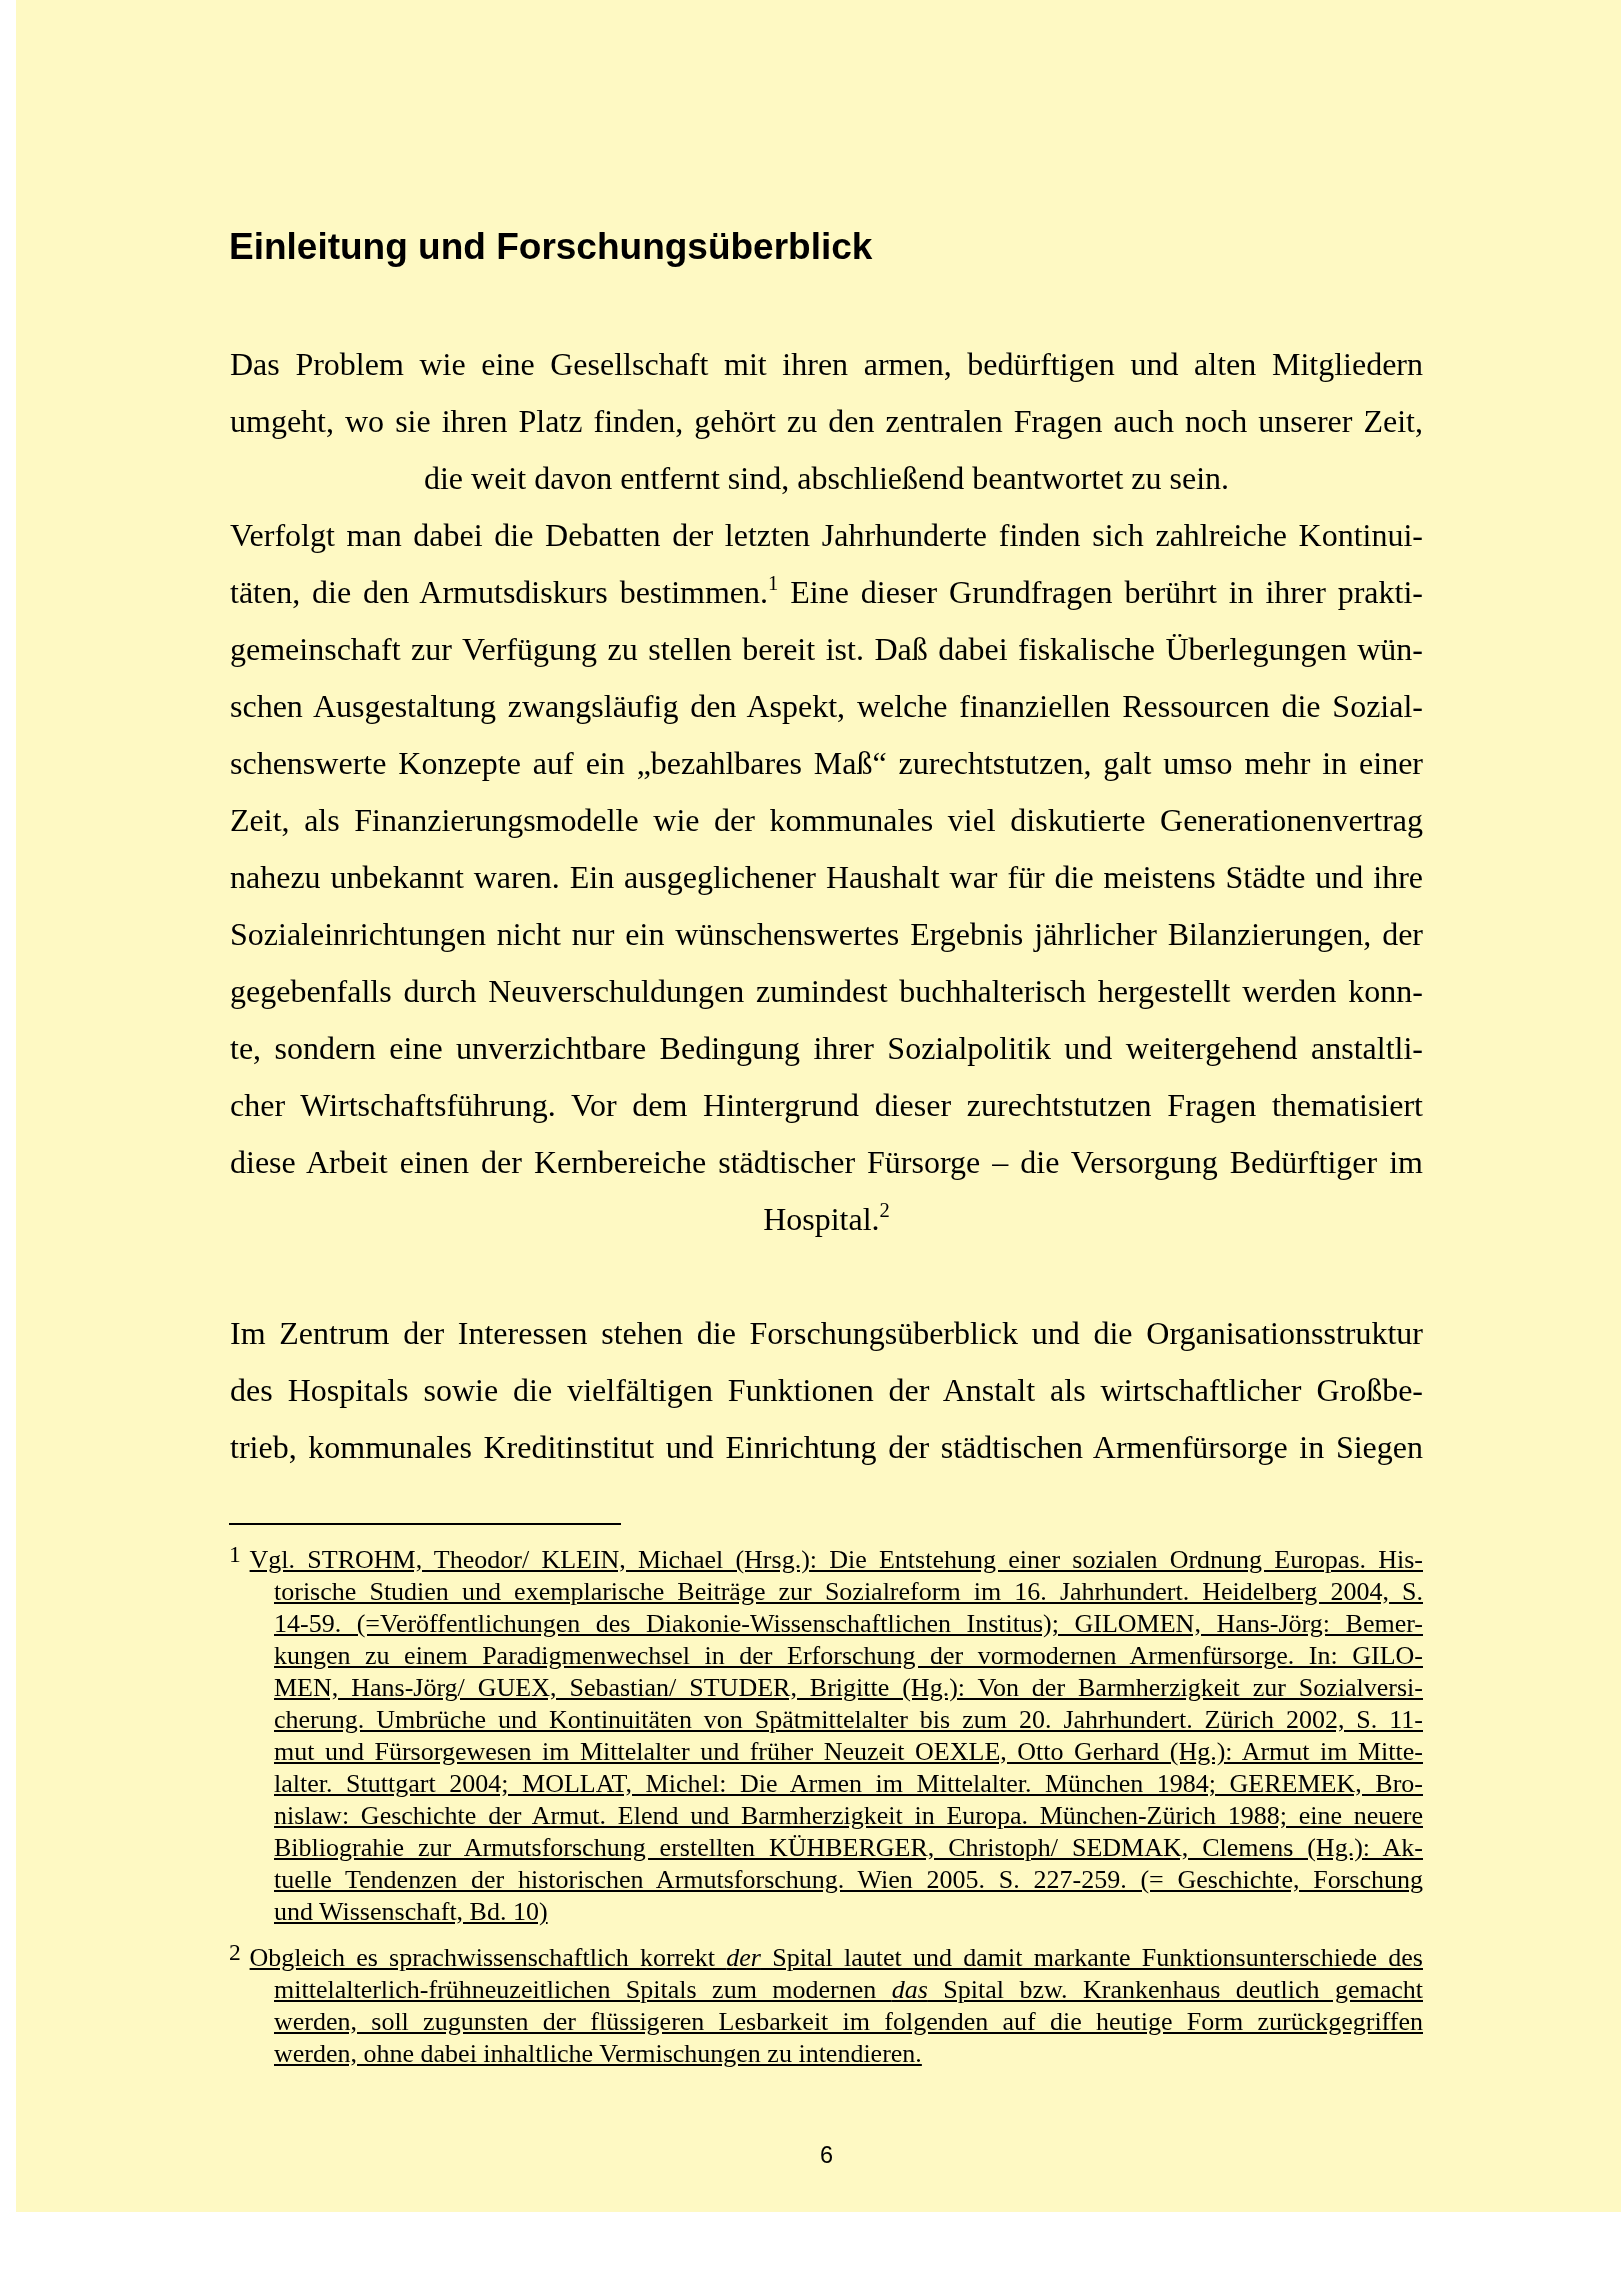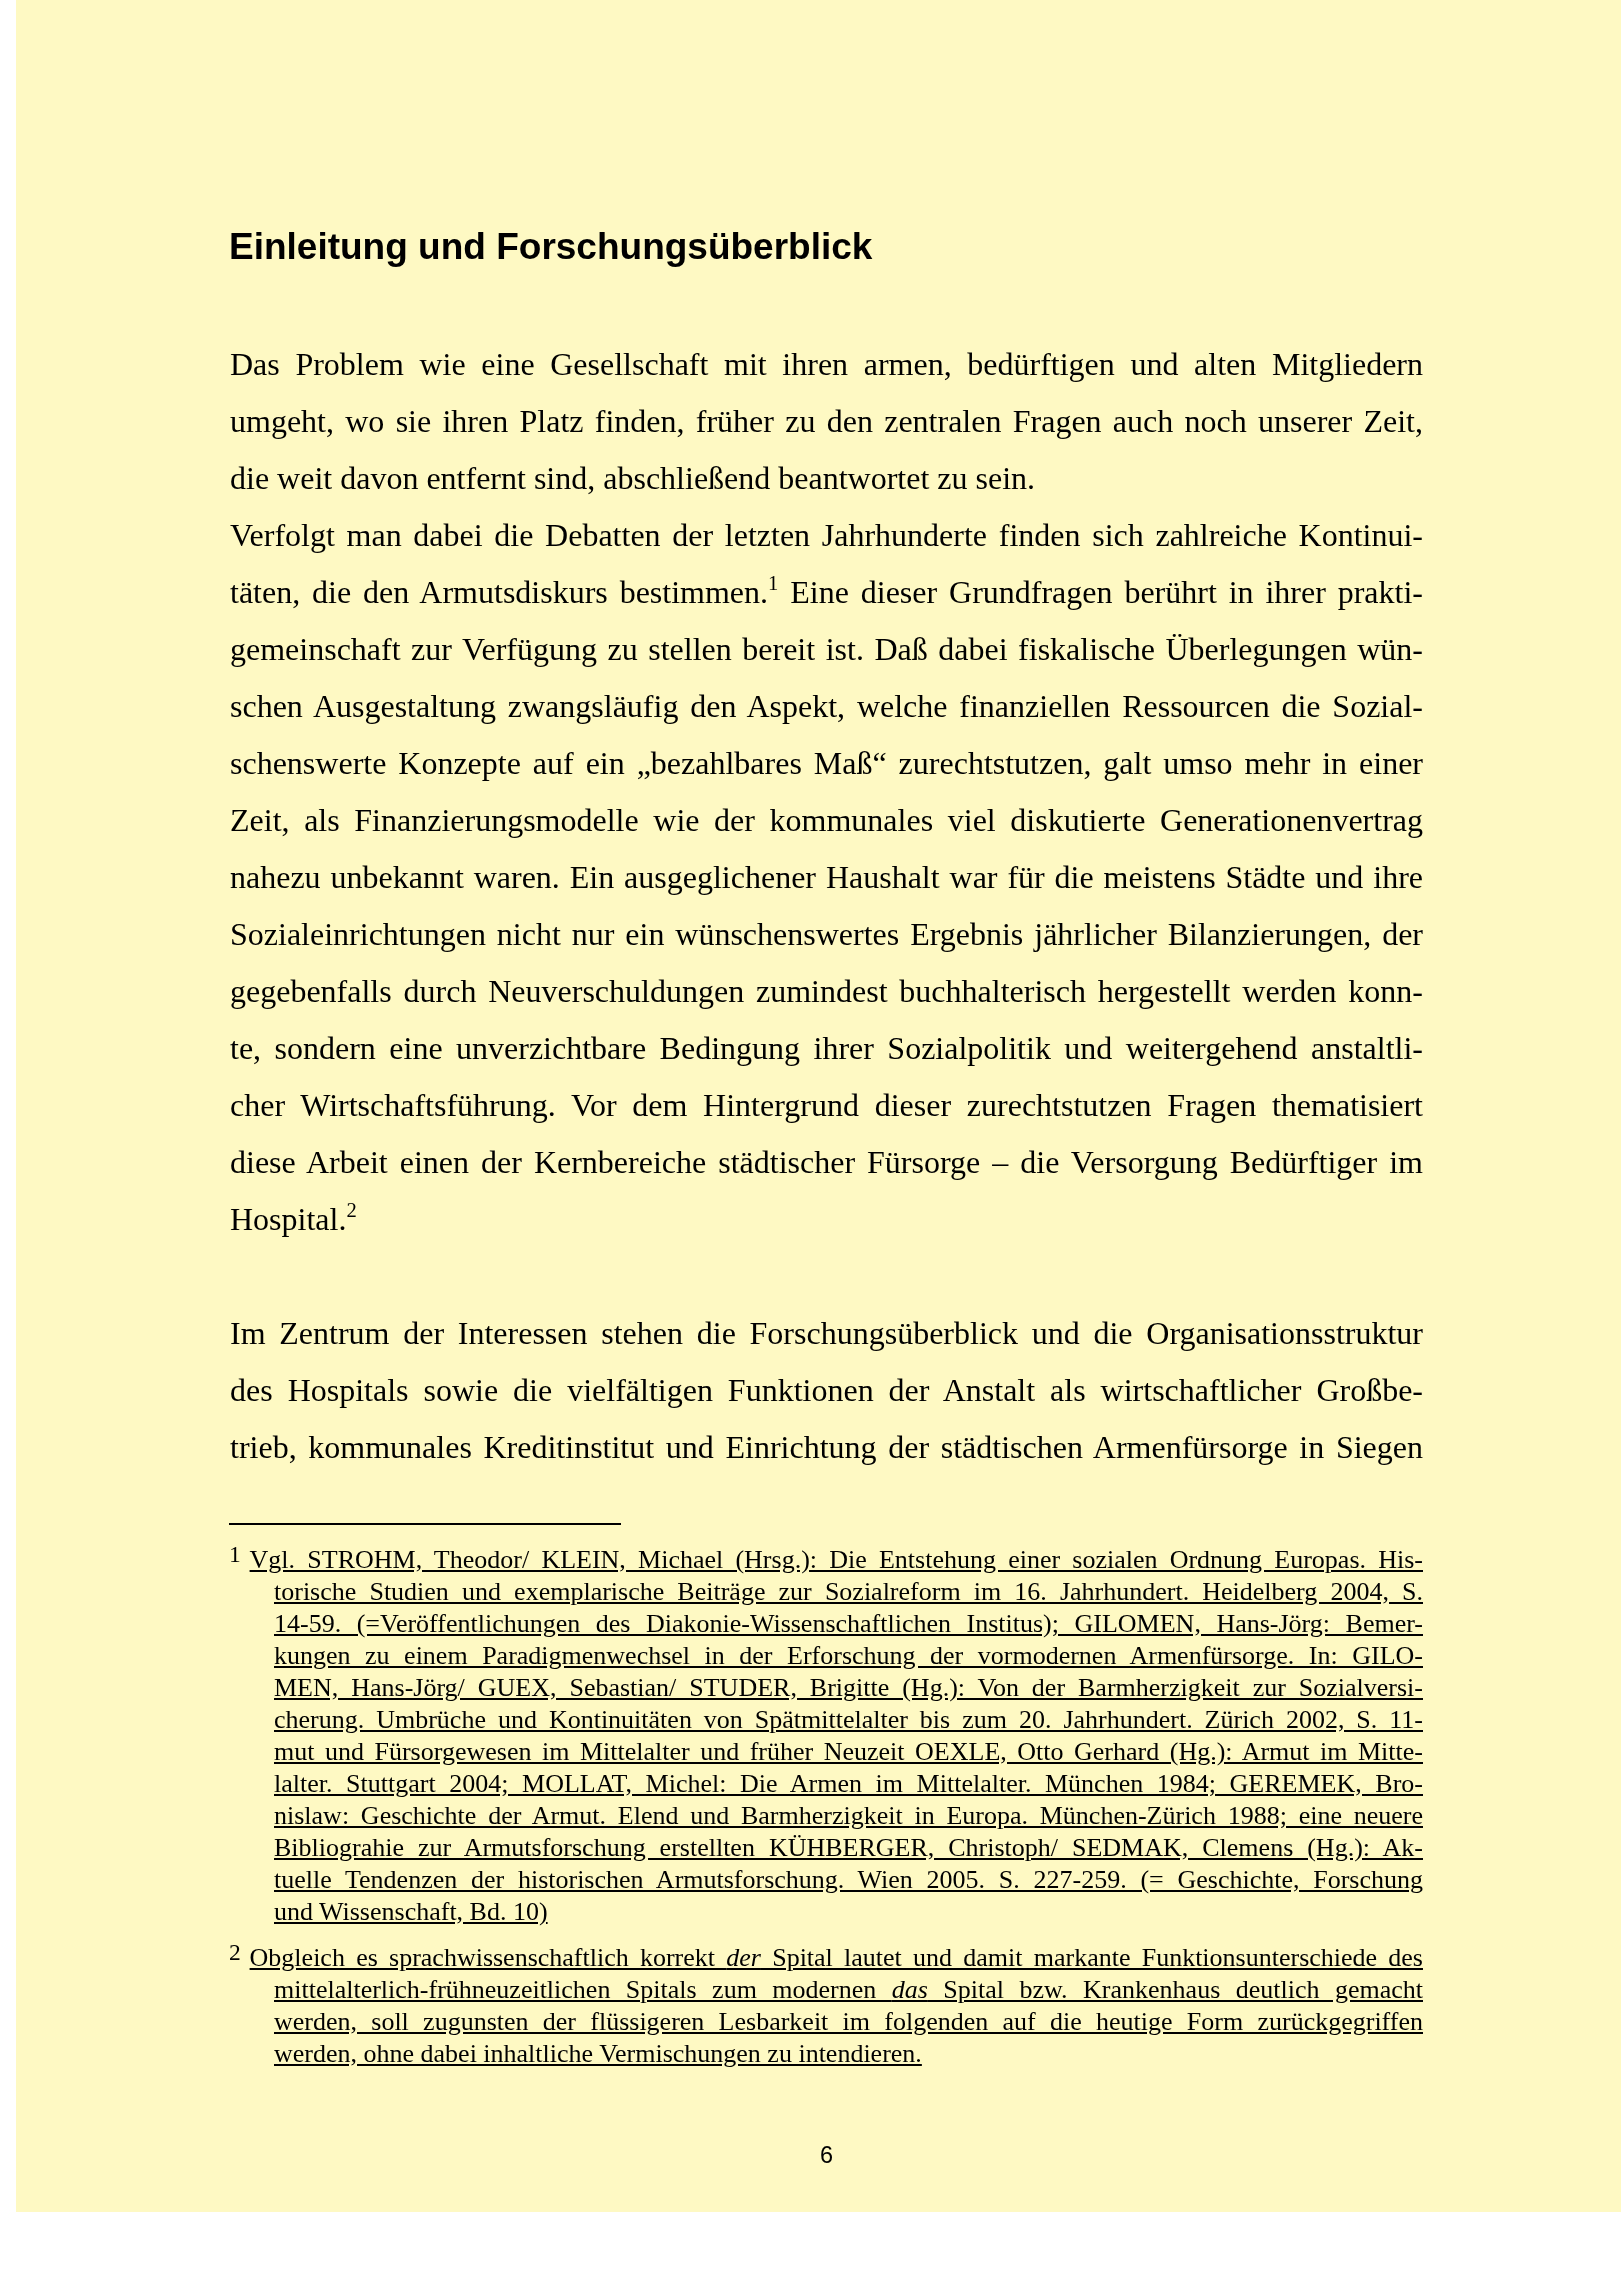--- a/index.html
+++ b/index.html
@@ -11,21 +11,21 @@
     font-size: 37px; line-height: 43px; white-space: nowrap;
   }
   .body-text {
     position: absolute; left: 214px; top: 336px; width: 1193px;
     font-family: "Liberation Serif", serif; font-size: 32px; line-height: 57px;
   }
   .para { margin: 0; }
   .para-gap { height: 57px; }
   .line { display: block; height: 57px; white-space: nowrap; overflow: visible; }
   .line.justify { text-align: justify; text-align-last: justify; white-space: normal; }
-  .line.last { text-align: left; }
+  .line.last { text-align: center; }
   sup.ref { font-size: 20.6px; vertical-align: 12.7px; line-height: 0; }
   .fn-sep {
     position: absolute; left: 213px; top: 1523px; width: 392px; height: 0;
     border-top: 2px solid #000;
   }
   .footnotes {
     position: absolute; left: 213px; top: 1544px; width: 1194px;
     font-family: "Liberation Serif", serif; font-size: 26px; line-height: 32px;
   }
   .footnote { position: relative; }
@@ -42,21 +42,21 @@
 </style>
 </head>
 <body>
 
 <div class="page">
   <h1 class="title" style="margin:0;">Einleitung und Forschungsüberblick</h1>
 
   <div class="body-text" id="body-text">
       <div class="para">
         <div class="line justify"><span>Das Problem wie eine Gesellschaft mit ihren armen, bedürftigen und alten Mitgliedern</span></div>
-        <div class="line justify"><span>umgeht, wo sie ihren Platz finden, früher zu den zentralen Fragen auch noch unserer Zeit,</span></div>
+        <div class="line justify"><span>umgeht, wo sie ihren Platz finden, gehört zu den zentralen Fragen auch noch unserer Zeit,</span></div>
         <div class="line last"><span>die weit davon entfernt sind, abschließend beantwortet zu sein.</span></div>
       </div>
       <div class="para">
         <div class="line justify"><span>Verfolgt man dabei die Debatten der letzten Jahrhunderte finden sich zahlreiche Kontinui-</span></div>
         <div class="line justify"><span>täten, die den Armutsdiskurs bestimmen.</span><sup class="ref">1</sup><span> Eine dieser Grundfragen berührt in ihrer prakti-</span></div>
         <div class="line justify"><span>gemeinschaft zur Verfügung zu stellen bereit ist. Daß dabei fiskalische Überlegungen wün-</span></div>
         <div class="line justify"><span>schen Ausgestaltung zwangsläufig den Aspekt, welche finanziellen Ressourcen die Sozial-</span></div>
         <div class="line justify"><span>schenswerte Konzepte auf ein „bezahlbares Maß“ zurechtstutzen, galt umso mehr in einer</span></div>
         <div class="line justify"><span>Zeit, als Finanzierungsmodelle wie der kommunales viel diskutierte Generationenvertrag</span></div>
         <div class="line justify"><span>nahezu unbekannt waren. Ein ausgeglichener Haushalt war für die meistens Städte und ihre</span></div>

